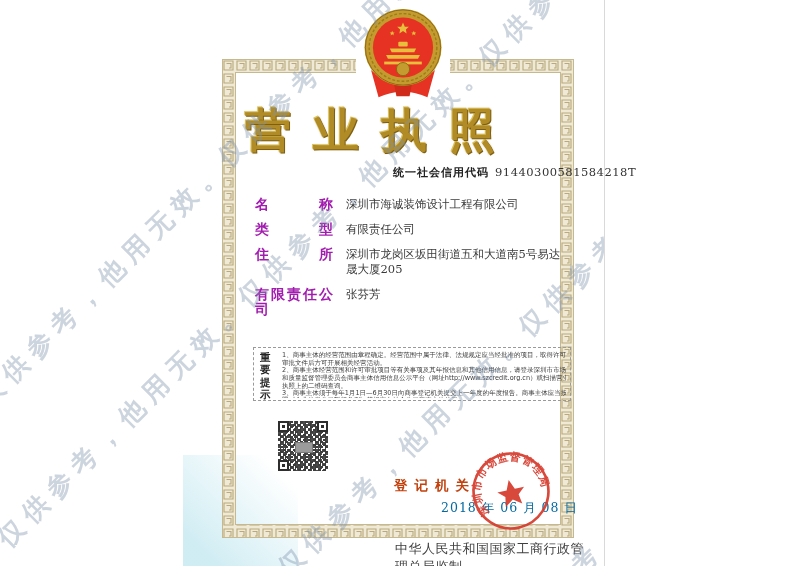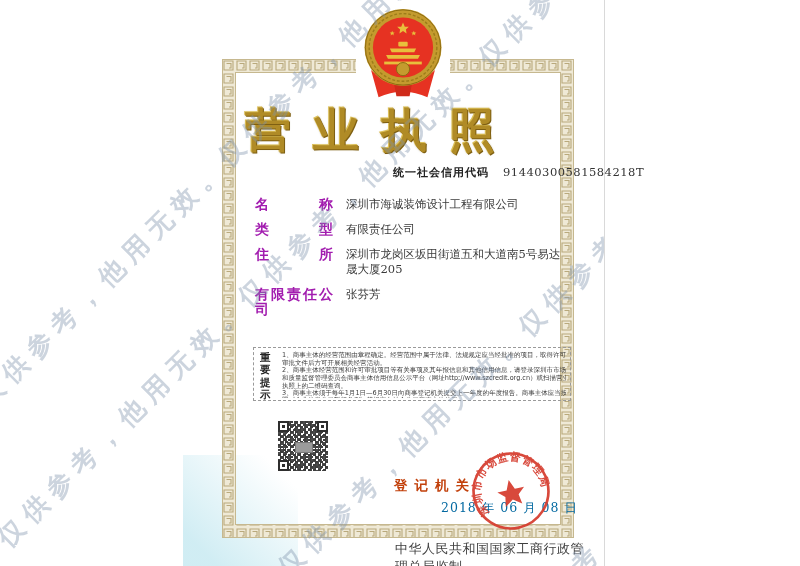--- a/index.html
+++ b/index.html
@@ -14,21 +14,21 @@
   
   .emblem{position:absolute;left:356px;top:6px;width:94px;height:98px;z-index:3;background:#fff;}
   
   .title{position:absolute;left:223px;top:101px;width:350px;z-index:2;text-align:left;
          font-family:"DejaVu Serif",serif;font-weight:bold;font-size:46px;line-height:58px;
          letter-spacing:22px;text-indent:22px;color:#b08b26;
          text-shadow:1px 1px 0 #7e5f12,-1px -1px 0 #dcc05a,0 0 2px rgba(122,92,16,.6);}
   
   .code-line{position:absolute;left:393px;top:165px;z-index:2;display:flex;align-items:baseline;gap:6px;}
   .code-label{font-size:11px;font-weight:bold;letter-spacing:1px;color:#222;}
-  .code-value{font-family:"DejaVu Serif",serif;font-size:11.5px;letter-spacing:.5px;color:#333;margin-left:8px;}
+  .code-value{font-family:"DejaVu Serif",serif;font-size:11.5px;letter-spacing:.5px;color:#333;}
   
   .fields{position:absolute;left:255px;top:197px;width:312px;z-index:2;}
   .frow{display:flex;align-items:flex-start;margin-bottom:10px;}
   .flabel{flex:0 0 78px;font-size:14px;font-weight:bold;color:#a21caf;
           text-align:justify;text-align-last:justify;line-height:15px;}
   .fvalue{margin-left:13px;font-family:"DejaVu Serif",serif;font-size:11.5px;
           line-height:15px;color:#3a3a3a;max-width:218px;}
   
   .notice{position:absolute;left:253px;top:347px;width:318px;height:54px;z-index:2;
           border:1px dashed #9a9a9a;display:flex;box-sizing:border-box;padding:3px 4px 2px 6px;}

